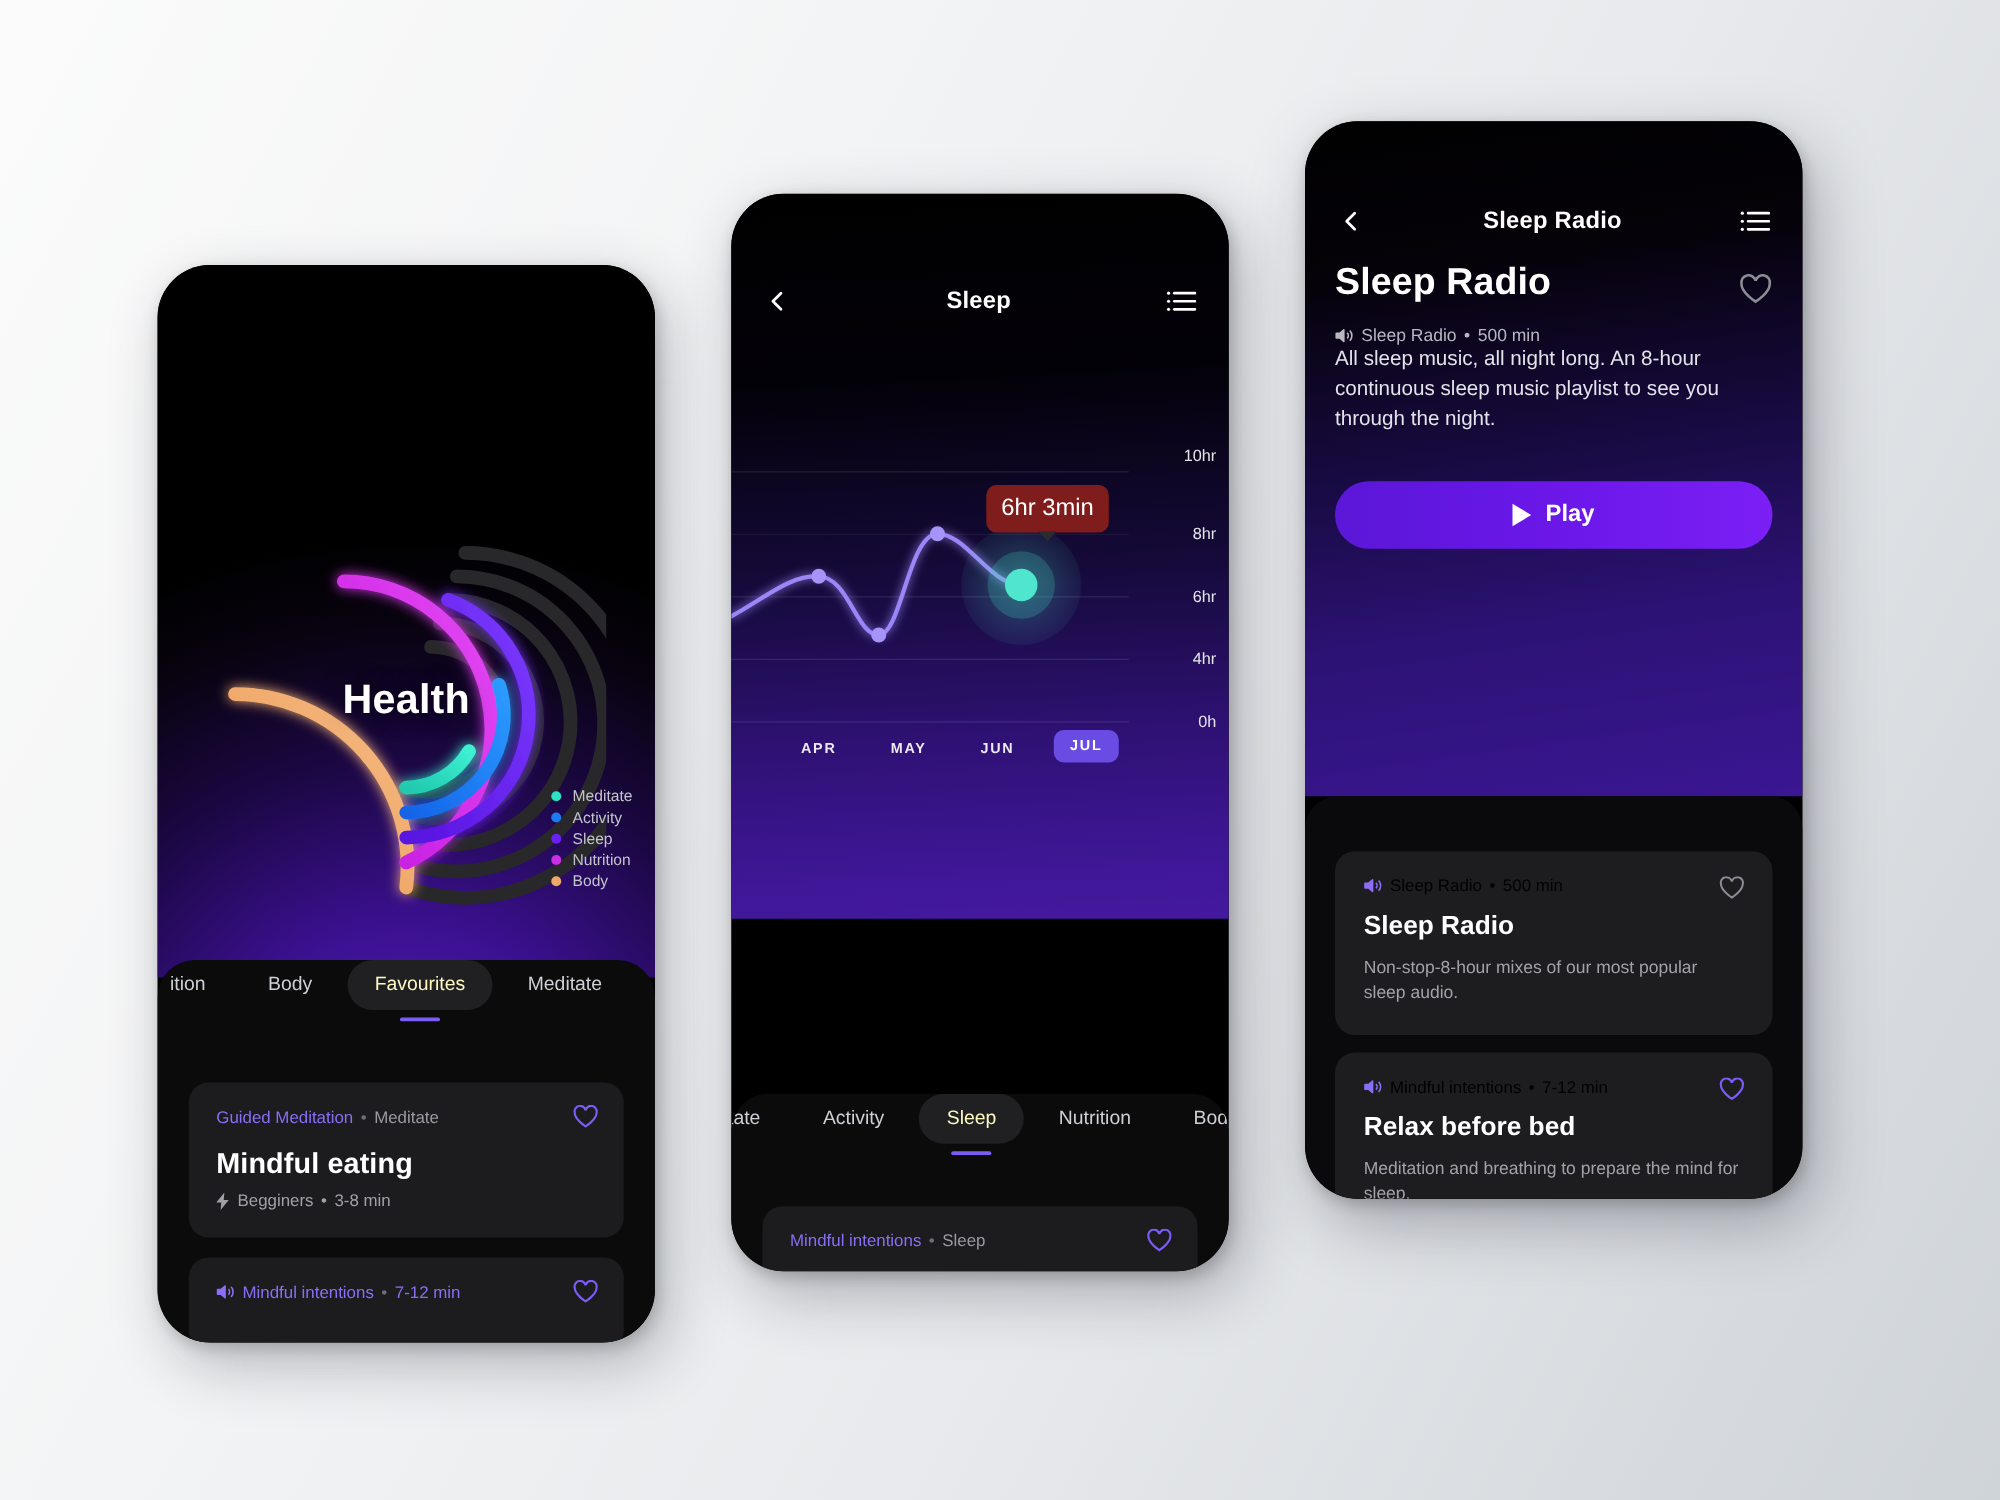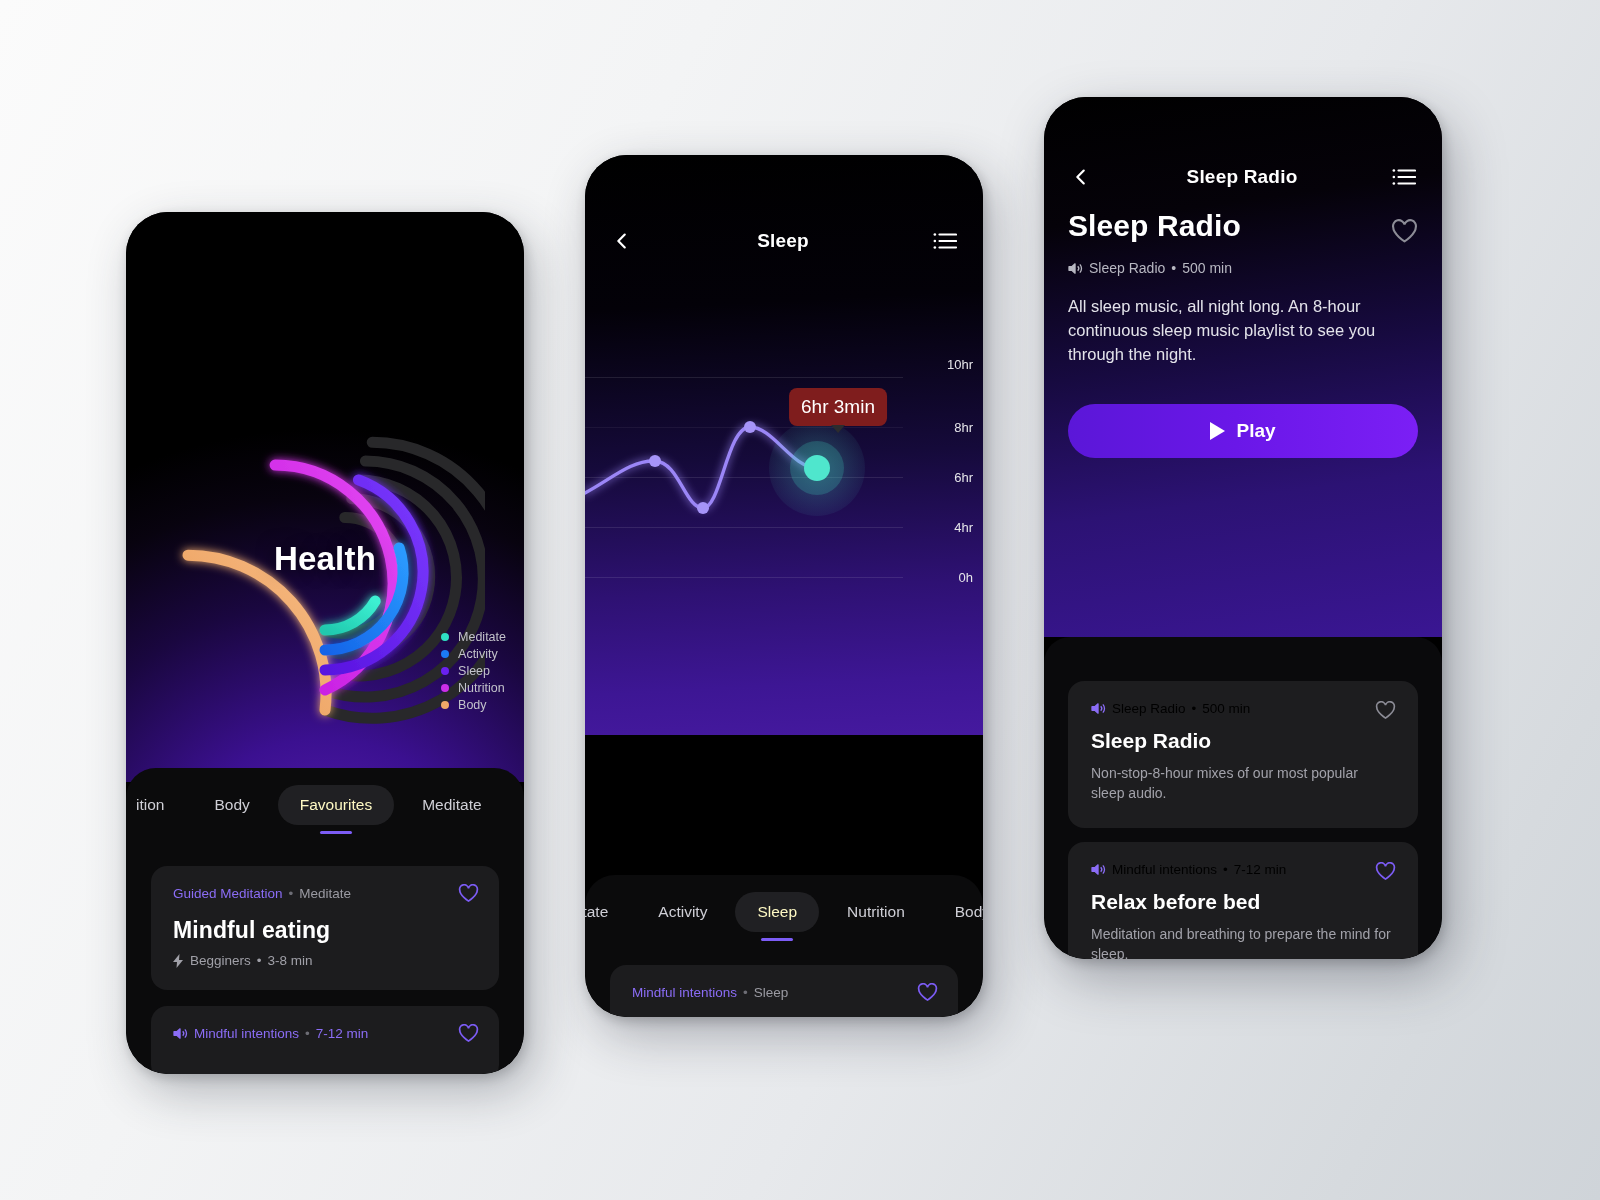--- a/index.html
+++ b/index.html
@@ -51,21 +51,21 @@
   .legend-dot { width:8px; height:8px; border-radius:50%; }
   .legend-txt { color:#c3c3cb; font-size:12.5px; }
 
   .sheet {
     position:absolute; left:0; right:0; bottom:0;
     background:#0b0b0c; border-radius:30px 30px 42px 42px;
     overflow:hidden;
   }
   #phone1 .sheet { top:556px; }
   .tabrow {
-    display:flex; align-items:center; height:74px; gap:6px;
+    display:flex; align-items:flex-start; height:74px; gap:6px;
     padding:0 0 0 0; white-space:nowrap;
   }
   .tab {
     position:relative; padding:11px 22px; border-radius:22px;
     color:#cfcfd6; font-size:15.5px; flex:0 0 auto;
   }
   .tab.active { background:#202023; color:#fef9c3; }
   .tab.active::after {
     content:""; position:absolute; left:50%; transform:translateX(-50%);
     bottom:-9px; width:32px; height:3.5px; border-radius:2px; background:#7c5cf5;
@@ -128,21 +128,21 @@
     border-radius:42px;
     box-shadow: 10px 20px 52px rgba(40,45,60,.34), 2px 4px 12px rgba(0,0,0,.2);
   }
   .p3-bg {
     position:absolute; left:0; top:0; right:0; height:540px;
     background: linear-gradient(172deg, #000 0%, #050209 22%, #170a40 48%, #2c1274 72%, #3a1693 100%);
   }
   .p3-hero { position:absolute; left:0; right:0; top:112px; padding:0 24px; }
   .p3-title { color:#fff; font-size:30px; font-weight:700; letter-spacing:.1px; }
   .p3-meta { color:#b8b8c2; font-size:14px; margin-top:17px; display:flex; align-items:center; gap:6px; }
-  .p3-desc { color:#e3e3ea; font-size:16.5px; line-height:1.45; margin-top:19px; }
+  .p3-desc { color:#e3e3ea; font-size:16.5px; line-height:1.45; }
   .play-btn {
     margin-top:37px; height:54px; border-radius:27px;
     background: linear-gradient(90deg,#5b17d8 0%, #6a17e8 48%, #7b1ff5 100%);
     display:flex; align-items:center; justify-content:center; gap:11px;
     color:#fff; font-size:19px; font-weight:700;
   }
   .play-tri {
     width:0; height:0; border-left:15px solid #fff;
     border-top:9px solid transparent; border-bottom:9px solid transparent;
   }
@@ -350,20 +350,26 @@
         <circle cx="118" cy="158" r="6" fill="#a694f8"></circle>
         <circle cx="165" cy="77" r="6" fill="#a694f8"></circle>
         <circle cx="232" cy="118" r="48" fill="url(#hg)"></circle>
         <circle cx="232" cy="118" r="27" fill="#3fd8c0" fill-opacity=".22"></circle>
         <circle cx="232" cy="118" r="13" fill="#4fe6cd"></circle>
       </svg>
 
       <div class="tooltip" style="left:253px;top:38px;transform:translateX(-50%);">6hr 3min</div>
     </div>
 
+    <div class="months">
+      <div class="month" style="left:70px;">APR</div>
+      <div class="month" style="left:142px;">MAY</div>
+      <div class="month" style="left:213px;">JUN</div>
+      <div class="month active" style="left:284px;">JUL</div>
+    </div>
 
     <div class="sheet">
       <div class="tabrow" style="transform:translateX(-28px);">
         <div class="tab">itate</div>
         <div class="tab">Activity</div>
         <div class="tab active">Sleep</div>
         <div class="tab">Nutrition</div>
         <div class="tab">Body</div>
       </div>
 

